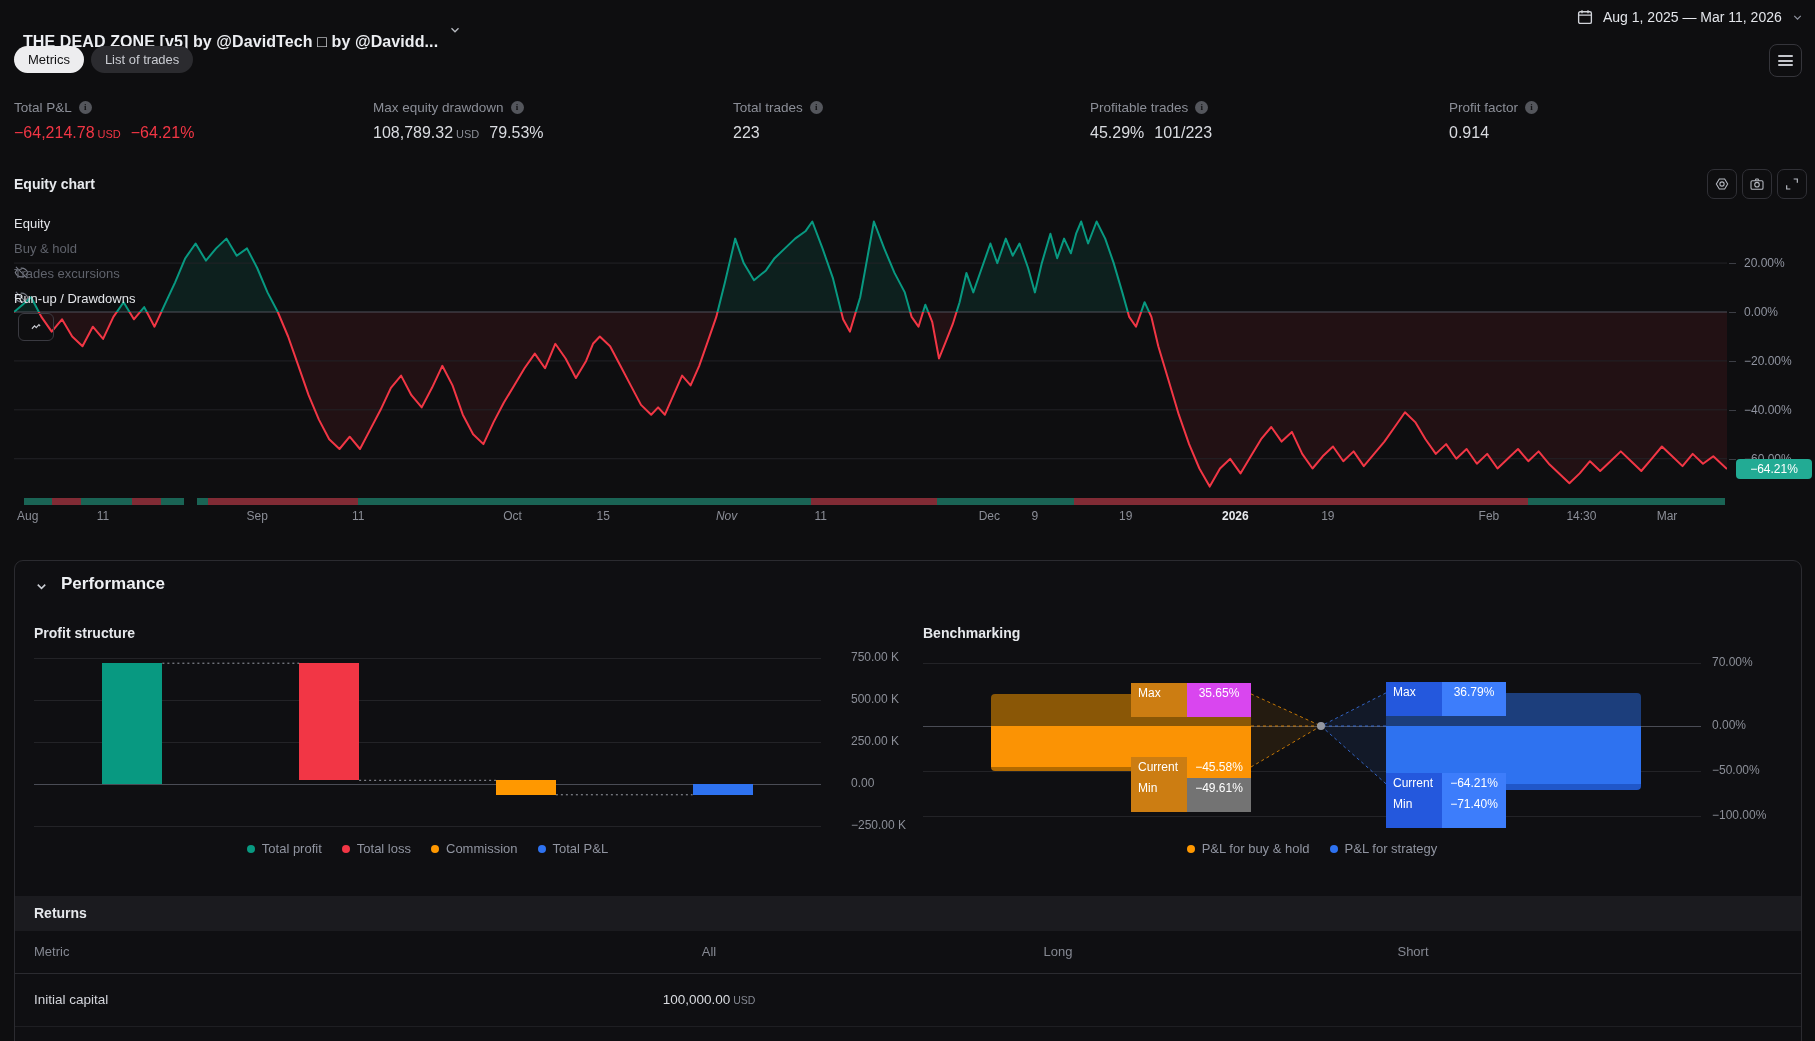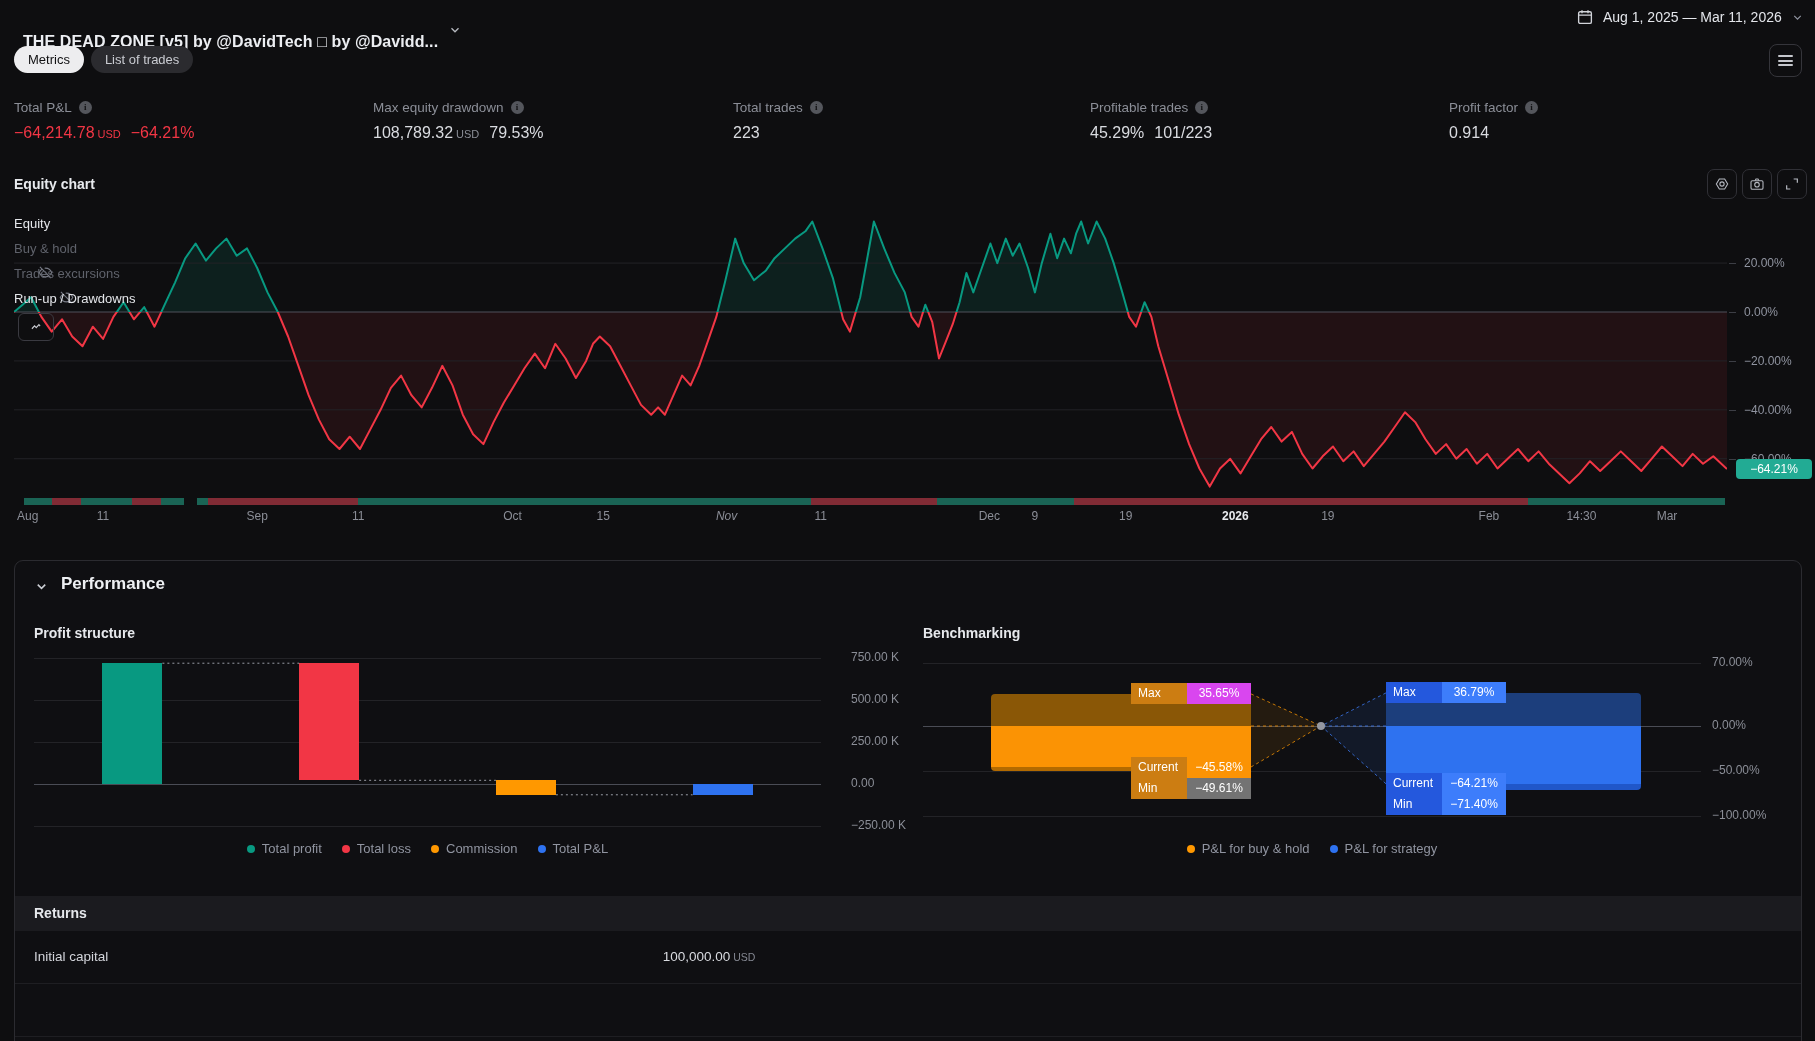--- a/index.html
+++ b/index.html
@@ -33,21 +33,21 @@
   .m-value .s{margin-left:10px;}
   .m-value .u:empty,.m-value .s:empty{display:none;}
   .metric.neg .m-value,.metric.neg .m-value .u{color:#f23645;}
   
   #eq-title{position:absolute;left:14px;top:176px;font-size:14px;font-weight:700;color:#e8eaee;}
   #eq-btns{position:absolute;left:1707px;top:169px;display:flex;gap:5px;}
   .icon-btn{width:28px;height:28px;border:1px solid #303036;border-radius:7px;display:flex;
             align-items:center;justify-content:center;cursor:pointer;}
   #eq-wrap{position:absolute;left:0;top:210px;width:1815px;height:330px;}
   #eq-svg{position:absolute;left:14px;top:0;}
-  .eq-legend-item{position:absolute;left:14px;display:flex;align-items:center;gap:9px;font-size:13px;
+  .eq-legend-item{position:absolute;left:14px;display:flex;align-items:flex-start;gap:9px;font-size:13px;
             color:#e4e6ea;cursor:pointer;z-index:5;}
   .eq-legend-item.muted{color:#5f626b;flex-direction:column;}
   .eq-ylabel{position:absolute;left:1744px;font-size:12px;color:#9094a0;}
   .eq-tick{position:absolute;left:1729px;width:7px;height:1px;background:#3c3e45;}
   #eq-badge{position:absolute;left:1736px;width:76px;height:20px;background:#22ab94;border-radius:4px;
             color:#fff;font-size:12px;text-align:center;line-height:20px;}
   #eq-strip{position:absolute;left:14px;top:288px;width:1713px;height:7px;}
   .strip-seg{position:absolute;top:0;height:7px;}
   .eq-xlabel{position:absolute;transform:translateX(-50%);font-size:12px;color:#8b8e97;white-space:nowrap;}
   .eq-xlabel.bold{color:#e8eaee;font-weight:700;}
@@ -60,21 +60,21 @@
   #perf-title{font-size:17px;font-weight:700;color:#eef0f3;}
   .sub-title{position:absolute;top:64px;font-size:14px;font-weight:700;color:#e6e8ec;}
   .plot{position:absolute;top:90px;height:185px;}
   .gridline{position:absolute;left:0;width:100%;height:1px;background:#232327;}
   .gridline.zero{background:#4a4c55;}
   .y-label{position:absolute;font-size:12px;color:#8b8e97;white-space:nowrap;}
   .bar{position:absolute;}
   .chart-legend{position:absolute;top:280px;display:flex;justify-content:center;gap:20px;font-size:13px;color:#9094a0;}
   .chart-legend .li{display:flex;align-items:center;gap:7px;}
   .dot{width:8px;height:8px;border-radius:50%;flex:none;}
-  .bm-box{position:absolute;display:flex;height:21px;font-size:12px;color:#fff;z-index:4;}
+  .bm-box{position:absolute;display:flex;height:34px;font-size:12px;color:#fff;z-index:4;}
   .bm-box .k{width:56px;line-height:21px;padding-left:7px;box-sizing:border-box;}
   .bm-box .v{width:64px;line-height:21px;text-align:center;}
   
   #returns{position:absolute;left:0;top:335px;width:100%;}
   #returns-head{height:35px;background:#1b1b1f;}
   #returns-head span{display:inline-block;margin-left:19px;line-height:35px;font-size:14px;font-weight:700;color:#e6e8ec;}
   #returns-cols{position:relative;height:42px;border-bottom:1px solid #2b2b30;}
   .col-h{position:absolute;top:13px;font-size:13px;color:#858892;}
   .t-row{position:relative;height:52px;border-bottom:1px solid #1e1e22;}
   .t-metric{position:absolute;left:19px;top:18px;font-size:13.5px;color:#d3d5db;}
@@ -379,20 +379,26 @@
       <div class="li">
         <div class="dot" style="background: rgb(46, 114, 240);"></div>
         <span>P&amp;L for strategy</span>
       </div>
     </div>
 
   <div id="returns">
     <div id="returns-head">
       <span>Returns</span>
     </div>
+    <div id="returns-cols">
+        <div class="col-h" style="left: 19px;">Metric</div>
+        <div class="col-h" style="left: 694px; transform: translateX(-50%);">All</div>
+        <div class="col-h" style="left: 1043px; transform: translateX(-50%);">Long</div>
+        <div class="col-h" style="left: 1398px; transform: translateX(-50%);">Short</div>
+      </div>
     <div id="returns-rows">
         <div class="t-row">
           <div class="t-metric">Initial capital</div>
           <div class="t-val" style="left: 694px;"><span>100,000.00</span><span class="unit">USD</span></div>
         </div>
         <div class="t-row"></div>
       </div>
   </div>
 </div>
 

